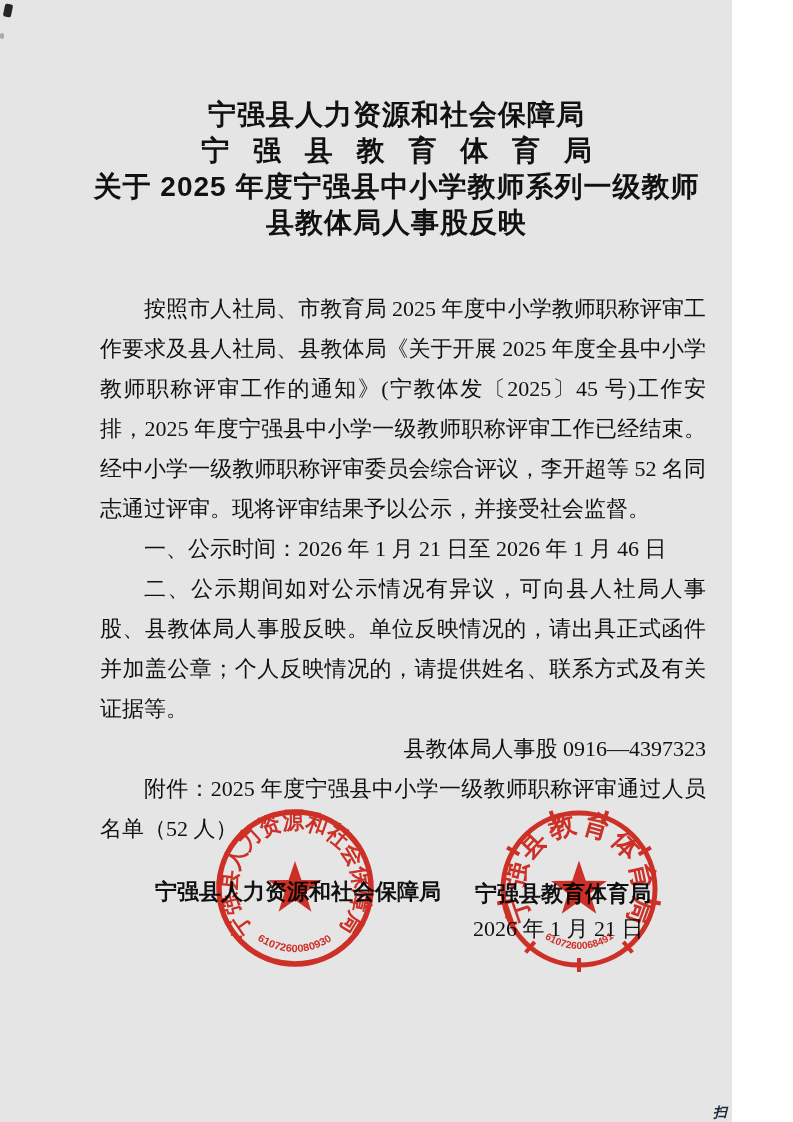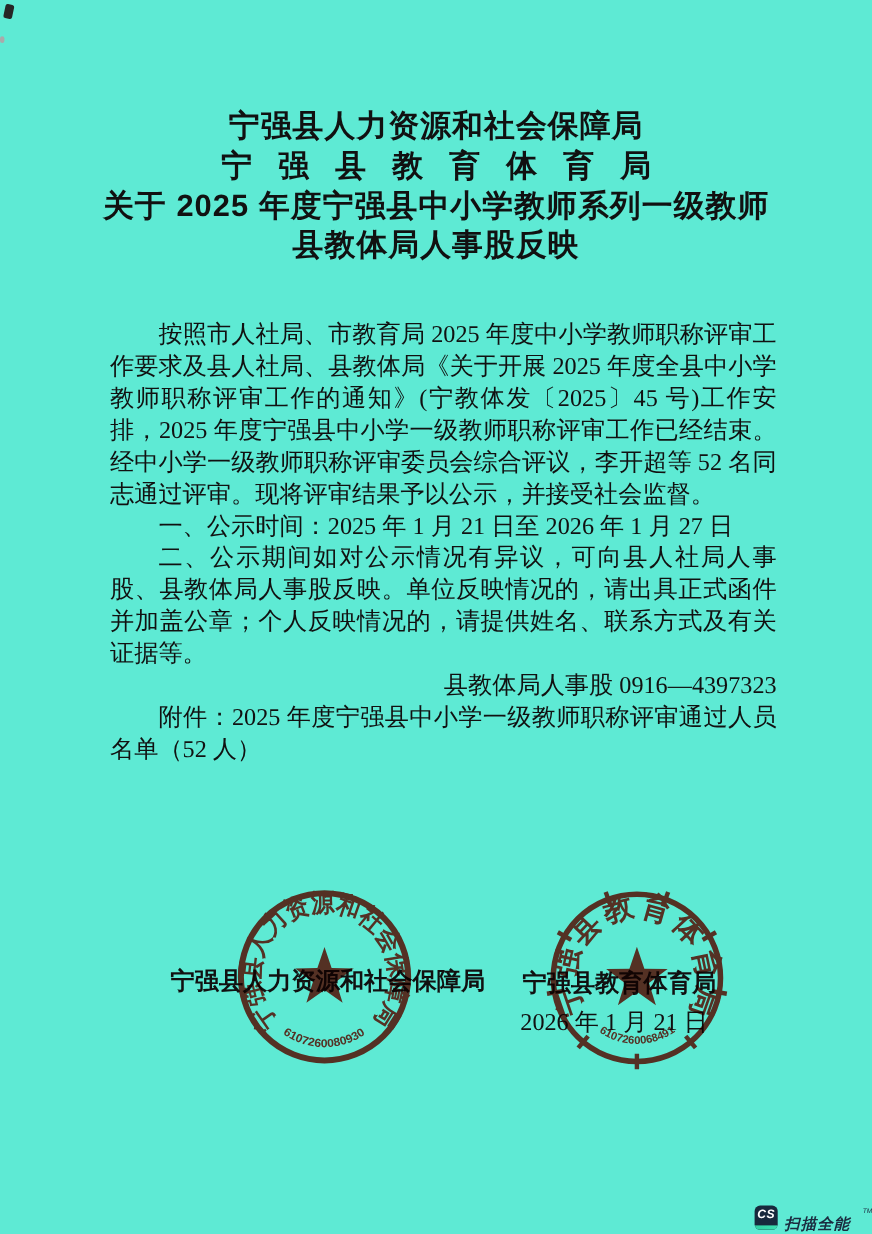--- a/index.html
+++ b/index.html
@@ -1,35 +1,35 @@
 <!DOCTYPE html>
 <html><head>
 <meta charset="utf-8">
 <style>
   html,body { margin:0; padding:0; background:#ffffff; }
   .page {
-    position:relative; width:793px; height:1122px; background:#5eead4;
+    position:relative; width:732px; height:1122px; background:#e5e5e5;
     overflow:hidden; font-family:"Liberation Serif","DejaVu Serif",serif;
     color:#111111;
   }
   
   .artifact-1 { position:absolute; left:4px; top:4px; width:8px; height:13px;
     background:#262626; border-radius:2px; transform:rotate(12deg); }
   .artifact-2 { position:absolute; left:0px; top:33px; width:4px; height:6px;
     background:#aaaaaa; border-radius:2px; }
 
   
   .doc-header { position:absolute; top:97px; left:0; width:793px; text-align:center;
     font-family:"Liberation Sans","DejaVu Sans",sans-serif; font-weight:bold; }
   .title-line { font-size:28px; line-height:36px; letter-spacing:1px; }
   .title-line.spaced { letter-spacing:0.85em; padding-left:0.85em; }
 
   
   .doc-body { position:absolute; top:289px; left:100px; width:606px;
-    font-size:22px; line-height:29px; text-align:justify; }
+    font-size:22px; line-height:40px; text-align:justify; }
   .doc-body p { margin:0; }
   .indent { text-indent:2em; }
   .phone2 { margin-left:132px !important; text-align:right; }
 
   
   .sig-left-org  { position:absolute; left:155px; top:877px; font-size:22px; font-weight:bold; }
   .sig-right-org { position:absolute; left:475px; top:879px; font-size:22px; font-weight:bold; }
   .sig-date      { position:absolute; left:473px; top:914px; font-size:22px; }
 
   
@@ -63,21 +63,21 @@
 
   <header class="doc-header">
     <div class="title-line">宁强县人力资源和社会保障局</div>
     <div class="title-line spaced">宁强县教育体育局</div>
     <div class="title-line">关于 2025 年度宁强县中小学教师系列一级教师</div>
     <div class="title-line">县教体局人事股反映</div>
   </header>
 
   <main class="doc-body">
     <p class="indent">按照市人社局、市教育局 2025 年度中小学教师职称评审工作要求及县人社局、县教体局《关于开展 2025 年度全县中小学教师职称评审工作的通知》(宁教体发〔2025〕45 号)工作安排，2025 年度宁强县中小学一级教师职称评审工作已经结束。经中小学一级教师职称评审委员会综合评议，李开超等 52 名同志通过评审。现将评审结果予以公示，并接受社会监督。</p>
-    <p class="indent">一、公示时间：2025 年 1 月 21 日至 2026 年 1 月 27 日</p>
+    <p class="indent">一、公示时间：2026 年 1 月 21 日至 2026 年 1 月 46 日</p>
     <p class="indent">二、公示期间如对公示情况有异议，可向县人社局人事股、县教体局人事股反映。单位反映情况的，请出具正式函件并加盖公章；个人反映情况的，请提供姓名、联系方式及有关证据等。</p>
     <p class="phone2">县教体局人事股 0916—4397323</p>
     <p class="indent">附件：2025 年度宁强县中小学一级教师职称评审通过人员名单（52 人）</p>
   </main>
 
   <div class="sig-left-org">宁强县人力资源和社会保障局</div>
   <div class="sig-right-org">宁强县教育体育局</div>
   <div class="sig-date">2026 年 1 月 21 日</div>
 
   <svg class="seal seal-left" viewBox="0 0 170 170">

